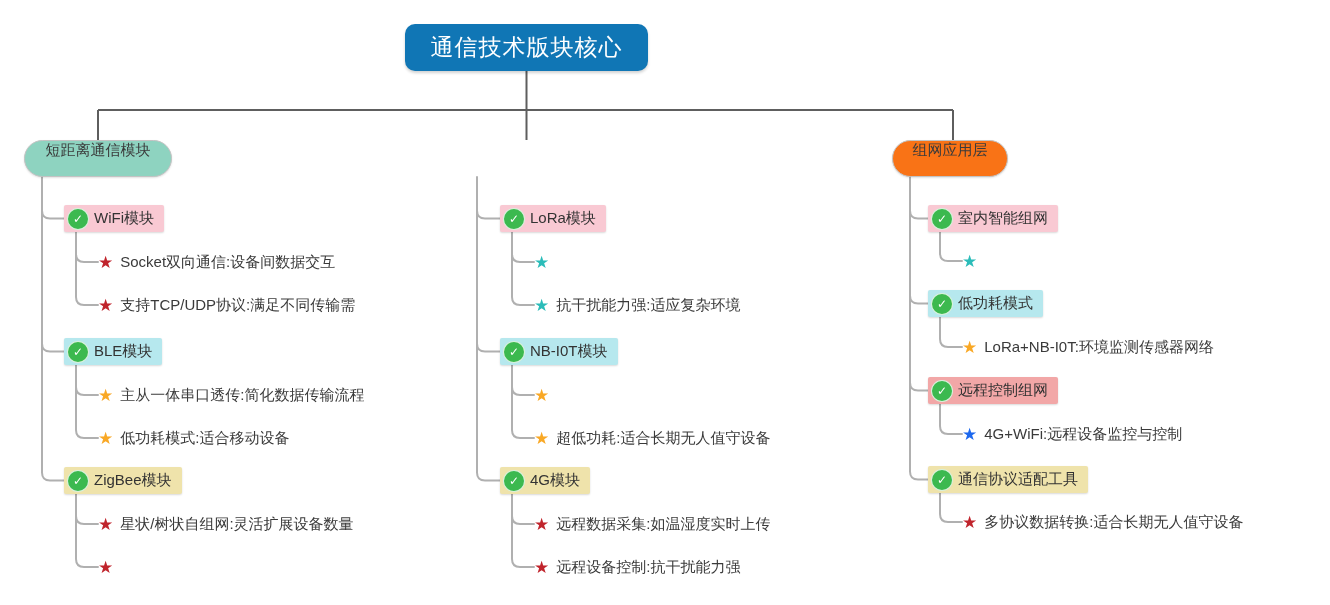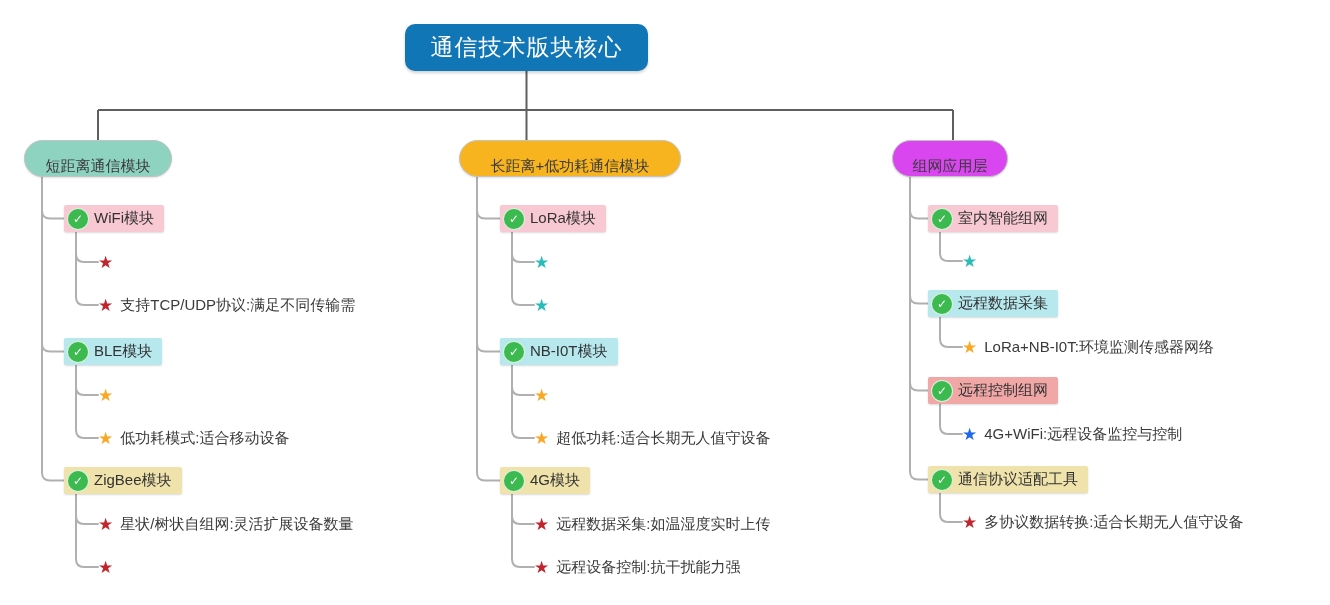--- a/index.html
+++ b/index.html
@@ -10,21 +10,21 @@
   .wires{position:absolute;left:0;top:0;z-index:1;}
   .node{position:absolute;z-index:2;box-sizing:border-box;}
   .root{
     width:243px;height:47px;border-radius:10px;
     display:flex;align-items:center;justify-content:center;
     color:#fff;font-size:23px;letter-spacing:1px;
     box-shadow:0 2px 3px rgba(0,0,0,.18);
   }
   .pill{
     height:37px;border-radius:19px;border:1px solid #c3c3c3;
-    display:flex;align-items:flex-end;justify-content:center;
+    display:flex;align-items:flex-start;justify-content:center;
     font-size:15px;color:#3b3b3b;
     box-shadow:0 1px 2px rgba(0,0,0,.12);
   }
   .sub{
     height:27px;display:inline-flex;align-items:center;gap:5px;
     padding:0 10px 0 3px;border-radius:2px;
     font-size:15px;color:#333;white-space:nowrap;
     box-shadow:0 1px 2px rgba(0,0,0,.15);
   }
   .check{
@@ -61,45 +61,44 @@
          M940,493 V514 Q940,522 948,522 L962,522" style="stroke: rgb(176, 176, 176);"></path>
   </svg>
 
   <div class="node root" style="left: 405px; top: 24px; background-color: rgb(16, 118, 181);">
     <span>通信技术版块核心</span>
   </div>
 
   <div class="node pill" style="left: 24px; top: 140px; width: 148px; background-color: rgb(142, 211, 192);">
     <span>短距离通信模块</span>
   </div>
-  <div class="node pill" style="left: 459px; top: 140px; width: 222px; background-color: rgb(247, 180, 31);">
-    <span>长距离+低功耗通信模块</span>
-  </div>
-  <div class="node pill" style="left: 892px; top: 140px; width: 116px; background-color: #d946ef;">
+  <div class="node pill" style="left: 892px; top: 140px; width: 116px; background-color: #f97316;">
     <span>组网应用层</span>
   </div>
 
   <div class="node sub" style="left: 64px; top: 205px; background-color: rgb(249, 201, 211);">
     <span class="check" style="background-color: rgb(60, 185, 79);">✓</span>
     <span>WiFi模块</span>
   </div>
   <div class="node leaf" style="left:98px;top:249px">
     <span class="star" style="color: rgb(192, 36, 44);">★</span>
+    <span>Socket双向通信:设备间数据交互</span>
   </div>
   <div class="node leaf" style="left:98px;top:292px">
     <span class="star" style="color: rgb(192, 36, 44);">★</span>
     <span>支持TCP/UDP协议:满足不同传输需</span>
   </div>
 
   <div class="node sub" style="left: 64px; top: 338px; background-color: rgb(182, 232, 238);">
     <span class="check" style="background-color: rgb(60, 185, 79);">✓</span>
     <span>BLE模块</span>
   </div>
   <div class="node leaf" style="left:98px;top:382px">
     <span class="star" style="color: rgb(249, 168, 37);">★</span>
+    <span>主从一体串口透传:简化数据传输流程</span>
   </div>
   <div class="node leaf" style="left:98px;top:425px">
     <span class="star" style="color: rgb(249, 168, 37);">★</span>
     <span>低功耗模式:适合移动设备</span>
   </div>
 
   <div class="node sub" style="left: 64px; top: 467px; background-color: rgb(239, 227, 171);">
     <span class="check" style="background-color: rgb(60, 185, 79);">✓</span>
     <span>ZigBee模块</span>
   </div>
@@ -113,20 +112,21 @@
 
   <div class="node sub" style="left: 500px; top: 205px; background-color: rgb(249, 201, 211);">
     <span class="check" style="background-color: rgb(60, 185, 79);">✓</span>
     <span>LoRa模块</span>
   </div>
   <div class="node leaf" style="left:534px;top:249px">
     <span class="star" style="color: rgb(43, 188, 185);">★</span>
   </div>
   <div class="node leaf" style="left:534px;top:292px">
     <span class="star" style="color: rgb(43, 188, 185);">★</span>
+    <span>抗干扰能力强:适应复杂环境</span>
   </div>
 
   <div class="node sub" style="left: 500px; top: 338px; background-color: rgb(182, 232, 238);">
     <span class="check" style="background-color: rgb(60, 185, 79);">✓</span>
     <span>NB-I0T模块</span>
   </div>
   <div class="node leaf" style="left:534px;top:382px">
     <span class="star" style="color: rgb(249, 168, 37);">★</span>
   </div>
   <div class="node leaf" style="left:534px;top:425px">
@@ -150,21 +150,21 @@
   <div class="node sub" style="left: 928px; top: 205px; background-color: rgb(249, 201, 211);">
     <span class="check" style="background-color: rgb(60, 185, 79);">✓</span>
     <span>室内智能组网</span>
   </div>
   <div class="node leaf" style="left:962px;top:248px">
     <span class="star" style="color: rgb(43, 188, 185);">★</span>
   </div>
 
   <div class="node sub" style="left: 928px; top: 290px; background-color: rgb(182, 232, 238);">
     <span class="check" style="background-color: rgb(60, 185, 79);">✓</span>
-    <span>远程数据采集</span>
+    <span>低功耗模式</span>
   </div>
   <div class="node leaf" style="left:962px;top:334px">
     <span class="star" style="color: rgb(249, 168, 37);">★</span>
     <span>LoRa+NB-I0T:环境监测传感器网络</span>
   </div>
 
   <div class="node sub" style="left: 928px; top: 377px; background-color: rgb(242, 167, 167);">
     <span class="check" style="background-color: rgb(60, 185, 79);">✓</span>
     <span>远程控制组网</span>
   </div>

